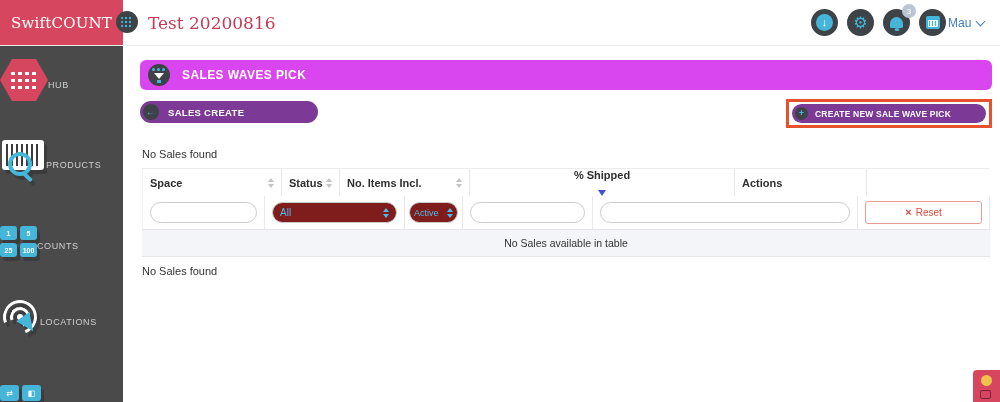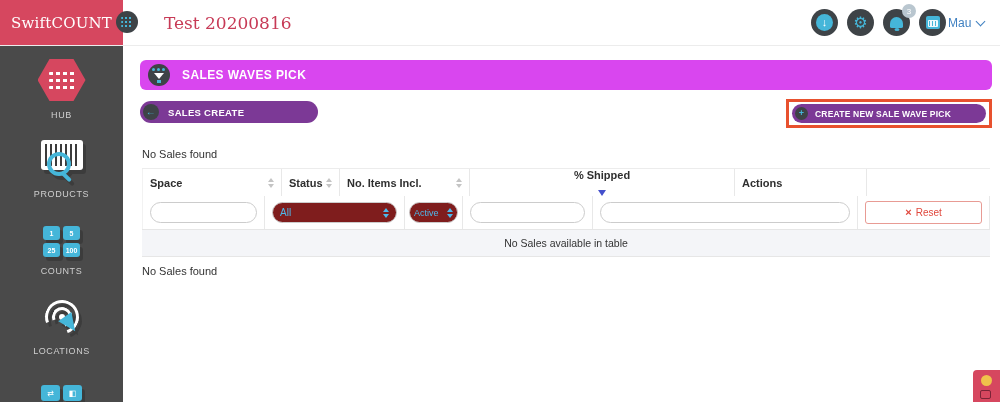--- a/index.html
+++ b/index.html
@@ -10,21 +10,21 @@
   .topbar{position:absolute;left:0;top:0;width:1000px;height:45px;background:#fff;
           border-bottom:1px solid #ececec;z-index:5;}
   .brand{position:absolute;left:0;top:0;width:123px;height:45px;background:#d6475f;
          color:#fff;font-family:"DejaVu Serif",serif;font-size:15px;
          display:flex;align-items:center;justify-content:center;letter-spacing:.2px;text-align:right;}
   .hub-mini{position:absolute;left:116px;top:11px;width:22px;height:22px;border-radius:50%;
             background:#3e4347;z-index:6;display:flex;flex-direction:column;
             align-items:center;justify-content:center;gap:2px;}
   .hub-mini i{display:block;width:12px;height:2px;border-radius:1px;
               background:repeating-linear-gradient(90deg,#45b6d9 0 2px,transparent 2px 4px);}
-  .page-ref{position:absolute;left:164px;top:0;height:45px;display:flex;align-items:center;
+  .page-ref{position:absolute;left:148px;top:0;height:45px;display:flex;align-items:center;
             color:#c73a56;font-family:"DejaVu Serif",serif;font-size:17px;}
   .topicon{position:absolute;top:9px;width:27px;height:27px;border-radius:50%;background:#3e4347;
            display:flex;align-items:center;justify-content:center;cursor:pointer;}
   .dl-inner{width:17px;height:17px;border-radius:50%;background:#45b6d9;color:#fff;
             font-size:11px;font-weight:bold;display:flex;align-items:center;justify-content:center;line-height:1;}
   .gear-glyph{color:#45b6d9;font-size:16px;line-height:1;font-family:"DejaVu Sans",sans-serif;}
   .bell{position:relative;width:13px;height:11px;background:#45b6d9;border-radius:7px 7px 2px 2px;}
   .bell:after{content:"";position:absolute;left:50%;bottom:-3px;transform:translateX(-50%);
               width:5px;height:3px;border-radius:50%;background:#45b6d9;}
   .badge{position:absolute;top:-5px;right:-6px;width:14px;height:14px;border-radius:50%;
@@ -34,21 +34,21 @@
               border-radius:1px;opacity:.9;}
   .cal:after{content:"";position:absolute;left:3px;top:5px;width:8px;height:5px;
              background:repeating-linear-gradient(90deg,#45b6d9 0 1px,transparent 1px 3px);}
   .user{position:absolute;left:948px;top:0;height:45px;display:flex;align-items:center;gap:6px;
         color:#3f80c1;font-size:12px;cursor:pointer;}
   .chev{width:6px;height:6px;border-right:1.5px solid #3f80c1;border-bottom:1.5px solid #3f80c1;
         transform:rotate(45deg);margin-top:-3px;}
 
   
   .sidebar{position:absolute;left:0;top:45px;width:123px;height:357px;background:#4a4a4a;overflow:hidden;}
-  .snav{position:absolute;left:0;width:123px;display:flex;flex-direction:column;align-items:center;cursor:pointer;}
+  .snav{position:absolute;left:0;width:123px;display:flex;flex-direction:row;align-items:center;cursor:pointer;}
   .slabel{color:#cfcfcf;font-size:9px;letter-spacing:.6px;margin-top:9px;}
   .shadowed{filter:drop-shadow(3px 4px 0 rgba(0,0,0,.18));}
   .hexagon{width:48px;height:42px;background:#d6475f;
            clip-path:polygon(25% 0,75% 0,100% 50%,75% 100%,25% 100%,0 50%);
            display:flex;flex-direction:column;align-items:center;justify-content:center;gap:4px;}
   .hexagon i{display:block;width:26px;height:3px;border-radius:1px;
              background:repeating-linear-gradient(90deg,#fff 0 4px,transparent 4px 7px);}
   .barcode-wrap{position:relative;width:46px;height:40px;}
   .barcode{position:absolute;left:2px;top:0;width:42px;height:30px;background:#fff;border-radius:3px;
            padding:0;box-sizing:border-box;}

